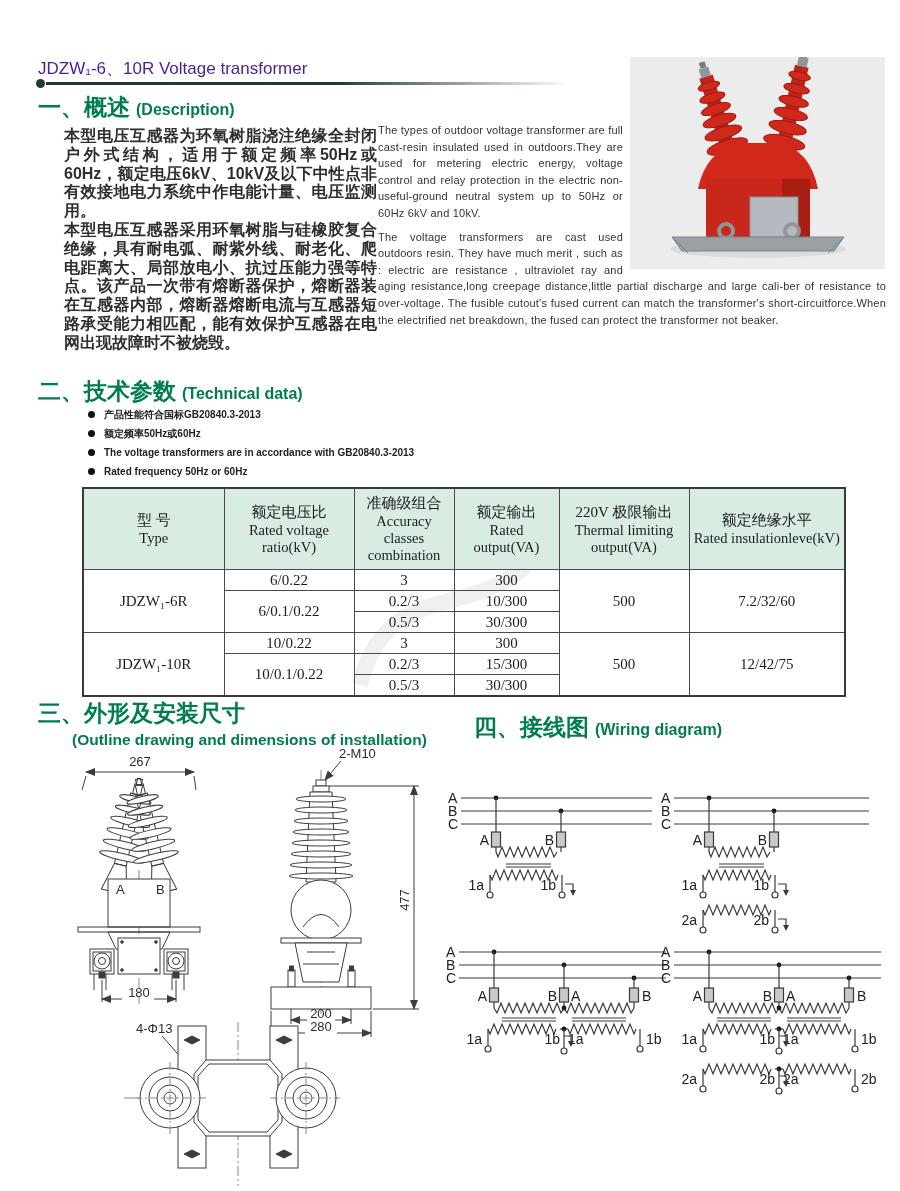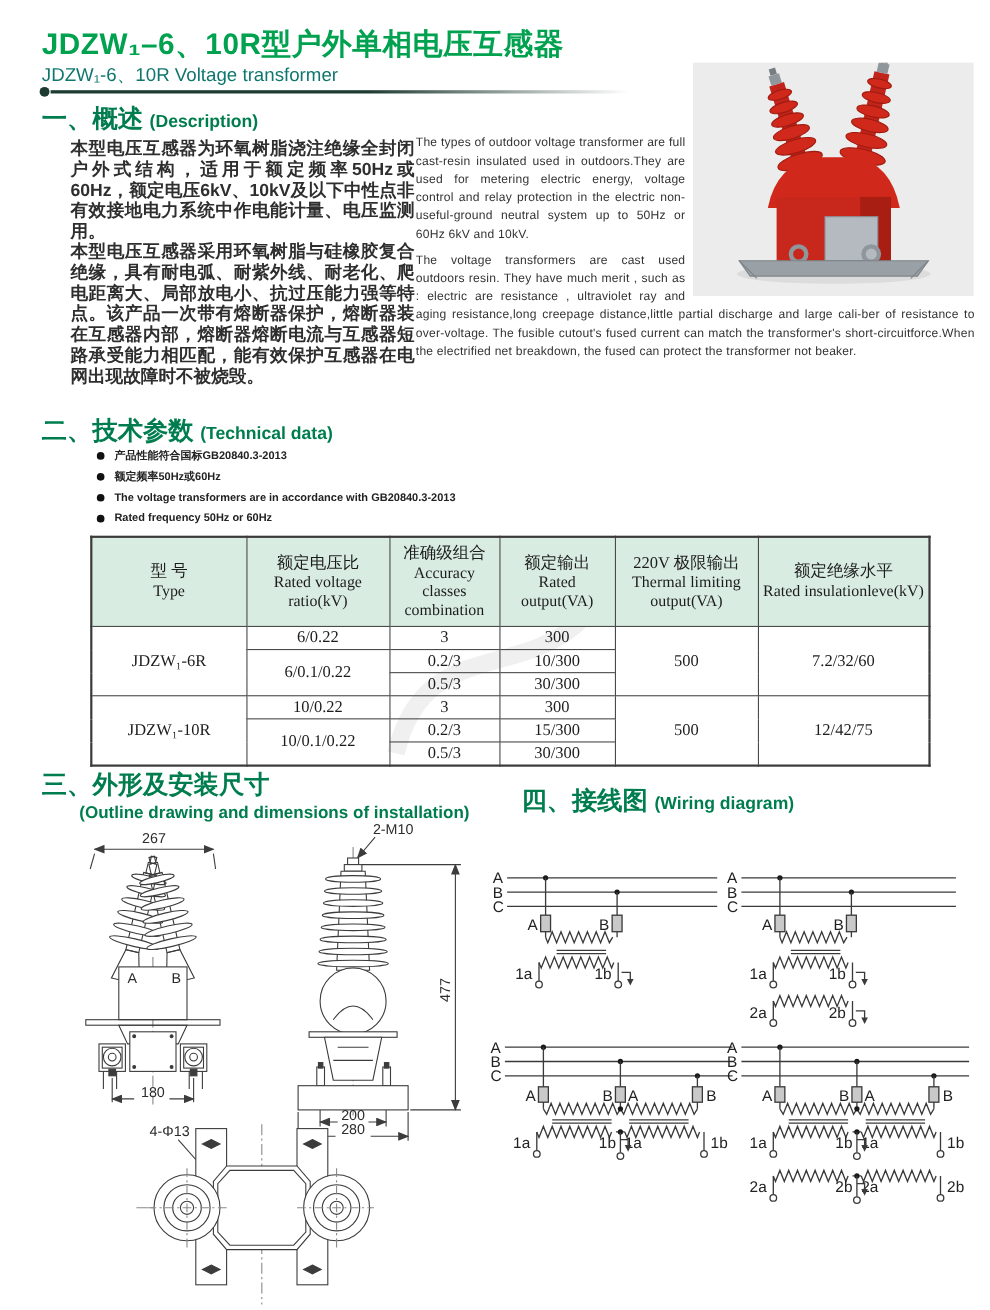--- a/index.html
+++ b/index.html
@@ -1,20 +1,20 @@
 <!DOCTYPE html>
 <html><head>
 <meta charset="utf-8">
 <style>
   html,body{margin:0;padding:0;background:#fff;}
   #page{position:relative;width:900px;height:1191px;background:#fff;overflow:hidden;
         font-family:"Liberation Sans","DejaVu Sans",sans-serif;color:#303030;}
   
   .doc-title{position:absolute;left:38px;top:22px;font-size:27px;font-weight:bold;color:#00a14f;letter-spacing:.5px;}
-  .doc-subtitle{position:absolute;left:38px;top:57px;font-size:17px;color:#0f766e;}
+  .doc-subtitle{position:absolute;left:38px;top:57px;font-size:17px;color:#4c1d95;}
   .divider{position:absolute;left:46px;top:82px;width:525px;height:3px;
            background:linear-gradient(to right,#1e3b31 55%,rgba(30,59,49,0));}
   .divider-dot{position:absolute;left:36px;top:79px;width:9px;height:9px;border-radius:50%;background:#1e3b31;}
   
   .sec{position:absolute;white-space:nowrap;}
   .sec .num,.sec .cn{font-size:23px;font-weight:bold;color:#007d4e;}
   .sec .en{font-size:16px;font-weight:600;color:#007d4e;margin-left:6px;}
   .sec .en2{display:block;font-size:15.5px;font-weight:600;color:#007d4e;margin:2px 0 0 34px;}
   
   .cn-col{position:absolute;left:64px;top:127px;width:313px;font-size:16px;line-height:18.8px;
@@ -42,21 +42,20 @@
   .watermark{position:absolute;left:330px;top:495px;opacity:.5;pointer-events:none;}
   
   svg text{font-family:"Liberation Sans","DejaVu Sans",sans-serif;}
   .drw{position:absolute;}
 </style>
 </head>
 <body>
 
 <div id="page">
 
-  <div class="doc-title">JDZW₁–6、10R型户外单相电压互感器</div>
   <div class="doc-subtitle">JDZW₁-6、10R Voltage transformer</div>
   <div class="divider-dot"></div>
   <div class="divider"></div>
 
   <div class="sec" style="left:38px;top:92px;">
     <span class="num">一、</span><span class="cn">概述</span><span class="en">(Description)</span>
   </div>
 
   <div class="cn-col">
     <p>本型电压互感器为环氧树脂浇注绝缘全封闭户外式结构，适用于额定频率50Hz或60Hz，额定电压6kV、10kV及以下中性点非有效接地电力系统中作电能计量、电压监测用。</p>

